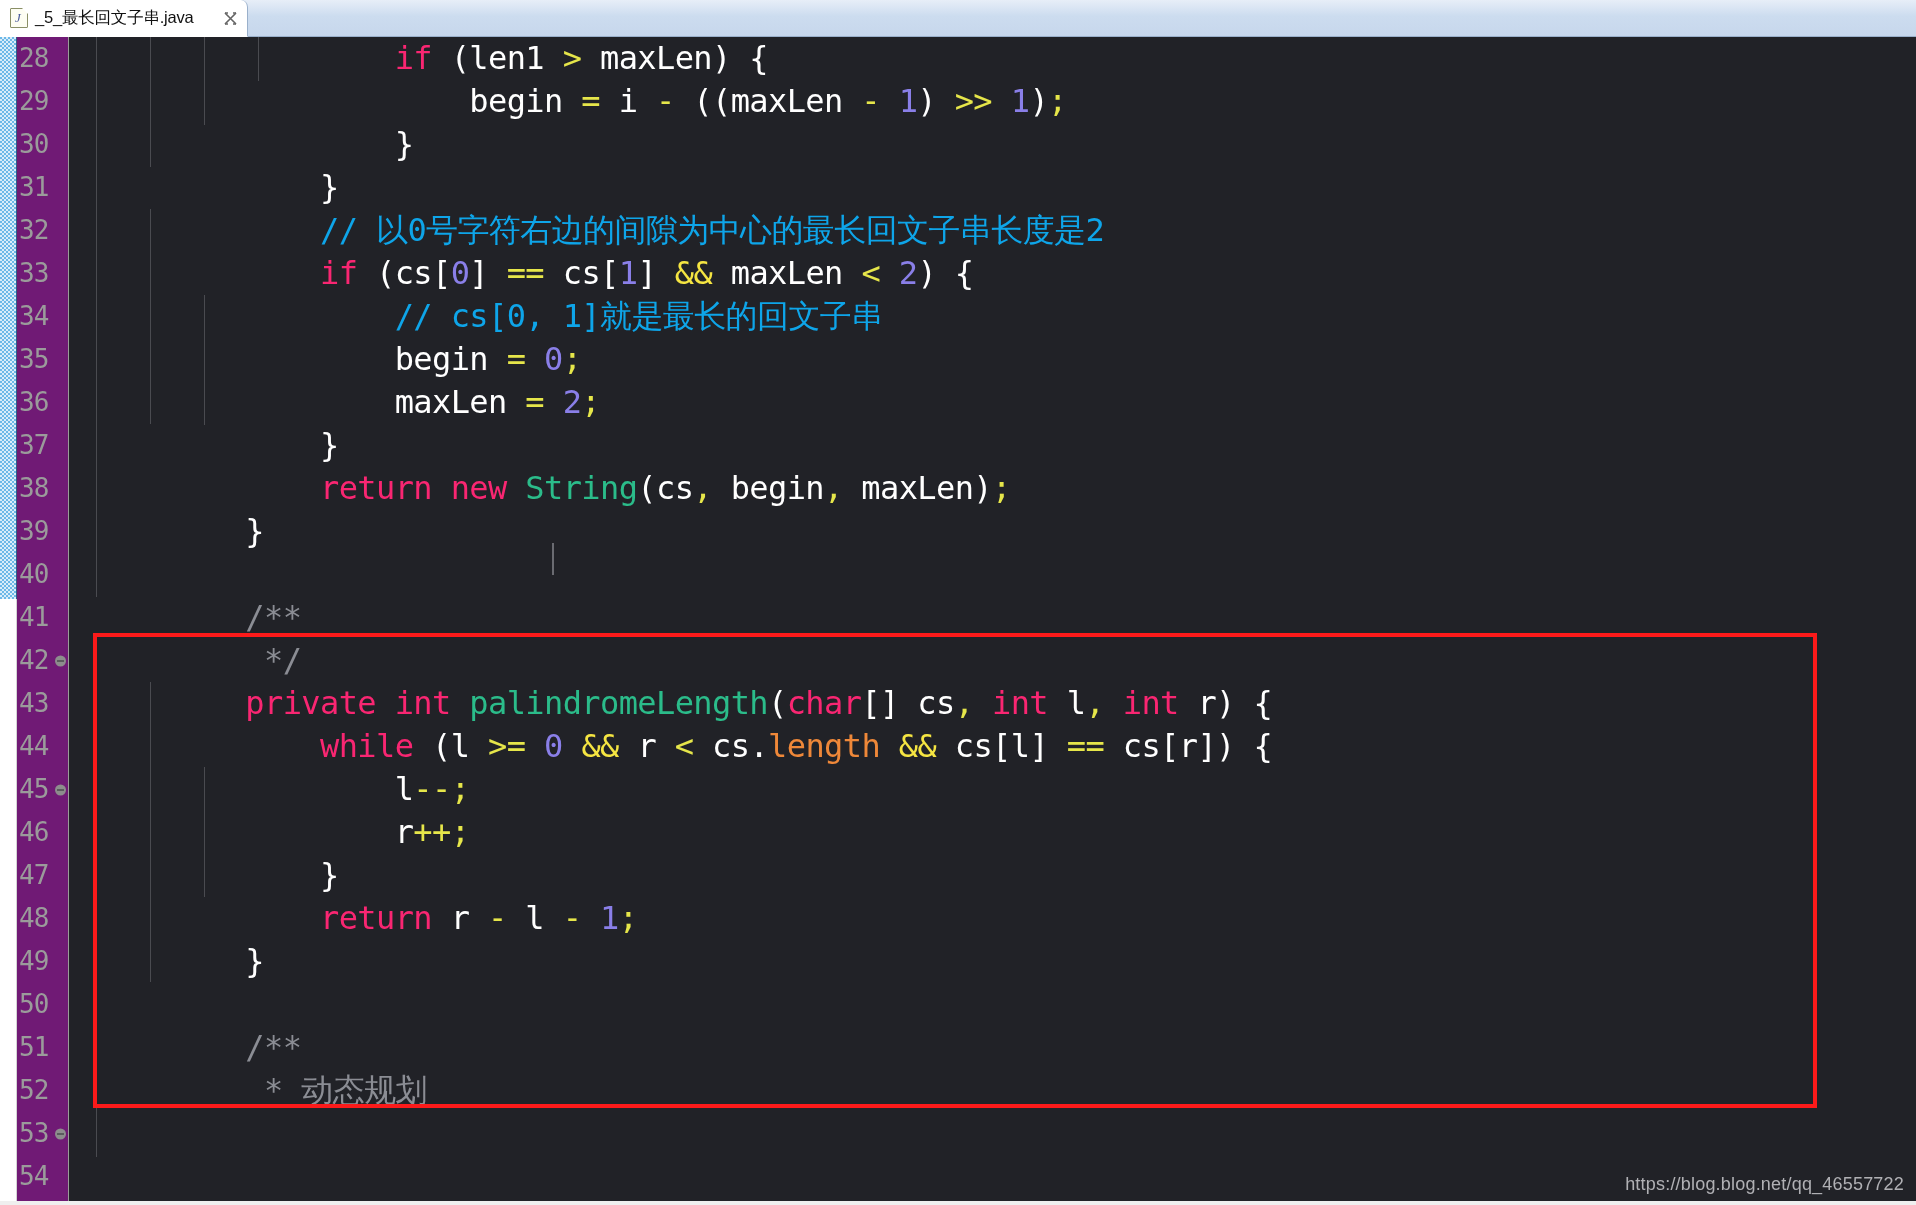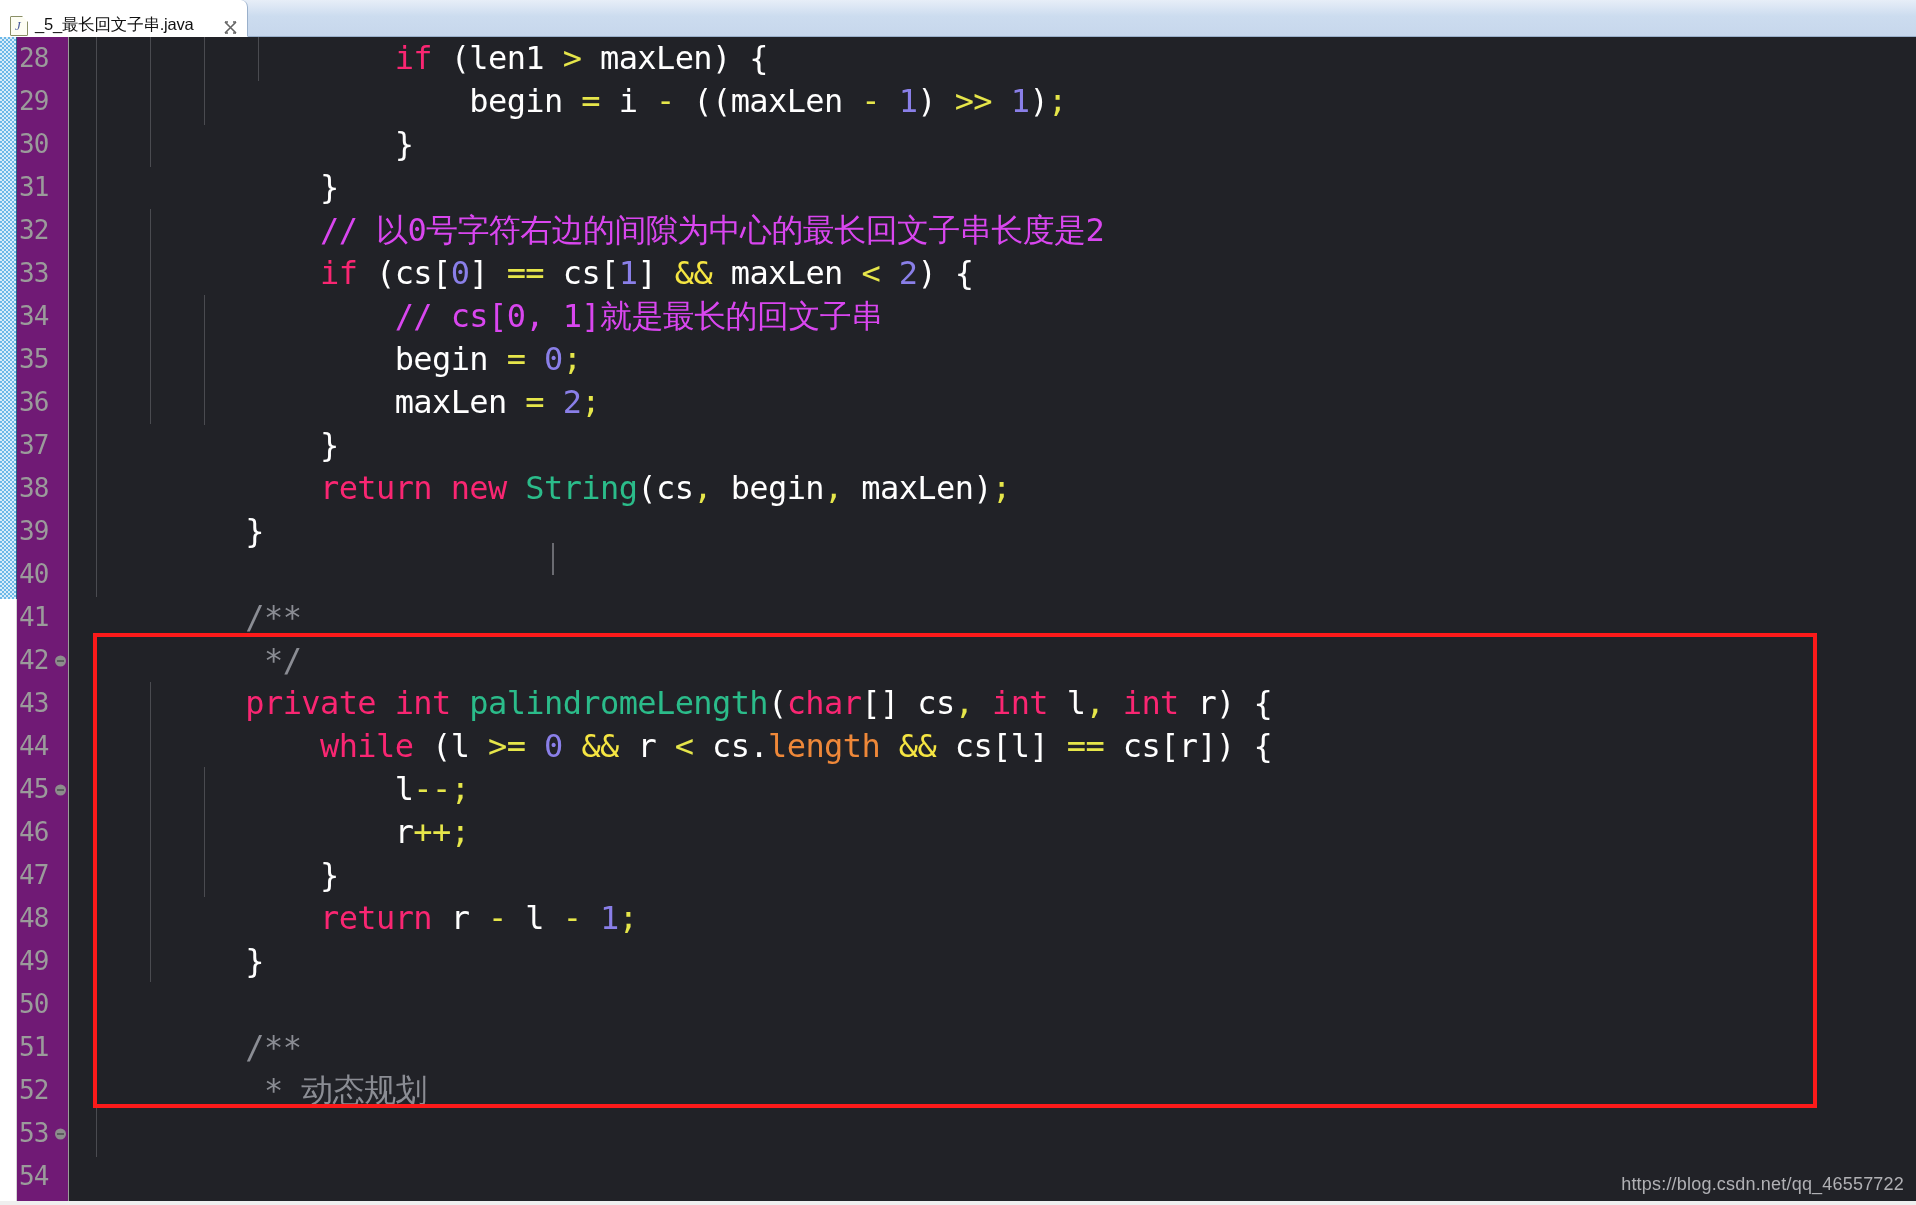--- a/index.html
+++ b/index.html
@@ -16,21 +16,21 @@
     position: absolute; left: 0; top: 0; width: 1916px; height: 37px;
     background: linear-gradient(to bottom, #e7eef8 0%, #ccdcef 45%, #c7d7ec 100%);
     border-bottom: 1px solid #9ab0cb;
   }
   .tab-active {
     position: absolute; left: 0; top: 0; width: 248px; height: 37px;
     background: #ffffff;
     border-right: 1px solid #9ab0cb;
     border-bottom: 1px solid #ffffff;
     border-top-right-radius: 7px;
-    display: flex; align-items: flex-end; gap: 7px; padding: 0 8px 0 10px;
+    display: flex; align-items: center; gap: 7px; padding: 0 8px 0 10px;
   }
   .tab-icon {
     width: 18px; height: 20px; flex: 0 0 auto;
     border: 1px solid #8a8f66; border-radius: 1px;
     background: #fdfdf3; position: relative;
   }
   .tab-icon::before {
     content: ""; position: absolute; right: -1px; top: -1px;
     border-width: 0 6px 6px 0; border-style: solid;
     border-color: transparent #ffffff transparent transparent;
@@ -109,21 +109,21 @@
     position: absolute; width: 1px; background: #4a4b50;
   }
 
   
   .kw   { color: #f92672; }
   .op   { color: #e6e64a; }
   .num  { color: #8a7fe8; }
   .cls  { color: #2bbc8a; }
   .fld  { color: #ef8839; }
   .amp  { color: #f5e542; }
-  .cmt  { color: #d946ef; }
+  .cmt  { color: #0ea5e9; }
   .doc  { color: #8b8d94; }
   .tag  { color: #4ec9b0; }
   .id   { color: #ffffff; }
 
   
   .red-box {
     position: absolute; left: 93px; top: 633px;
     width: 1724px; height: 475px;
     border: 4px solid #fc1a1a;
     pointer-events: none;
@@ -236,15 +236,15 @@
           <div class="code-line"></div>
           <div class="code-line">        <span class="doc">/**</span></div>
           <div class="code-line">        <span class="doc"> * 动态规划</span></div>
         </div>
     </div>
 
   </div>
 
   <div class="red-box"></div>
 
-  <div class="watermark">https://blog.csdn.net/qq_46557722</div>
+  <div class="watermark">https://blog.blog.net/qq_46557722</div>
   <div class="bottom-strip"></div>
 </div>
 
 </body></html>

